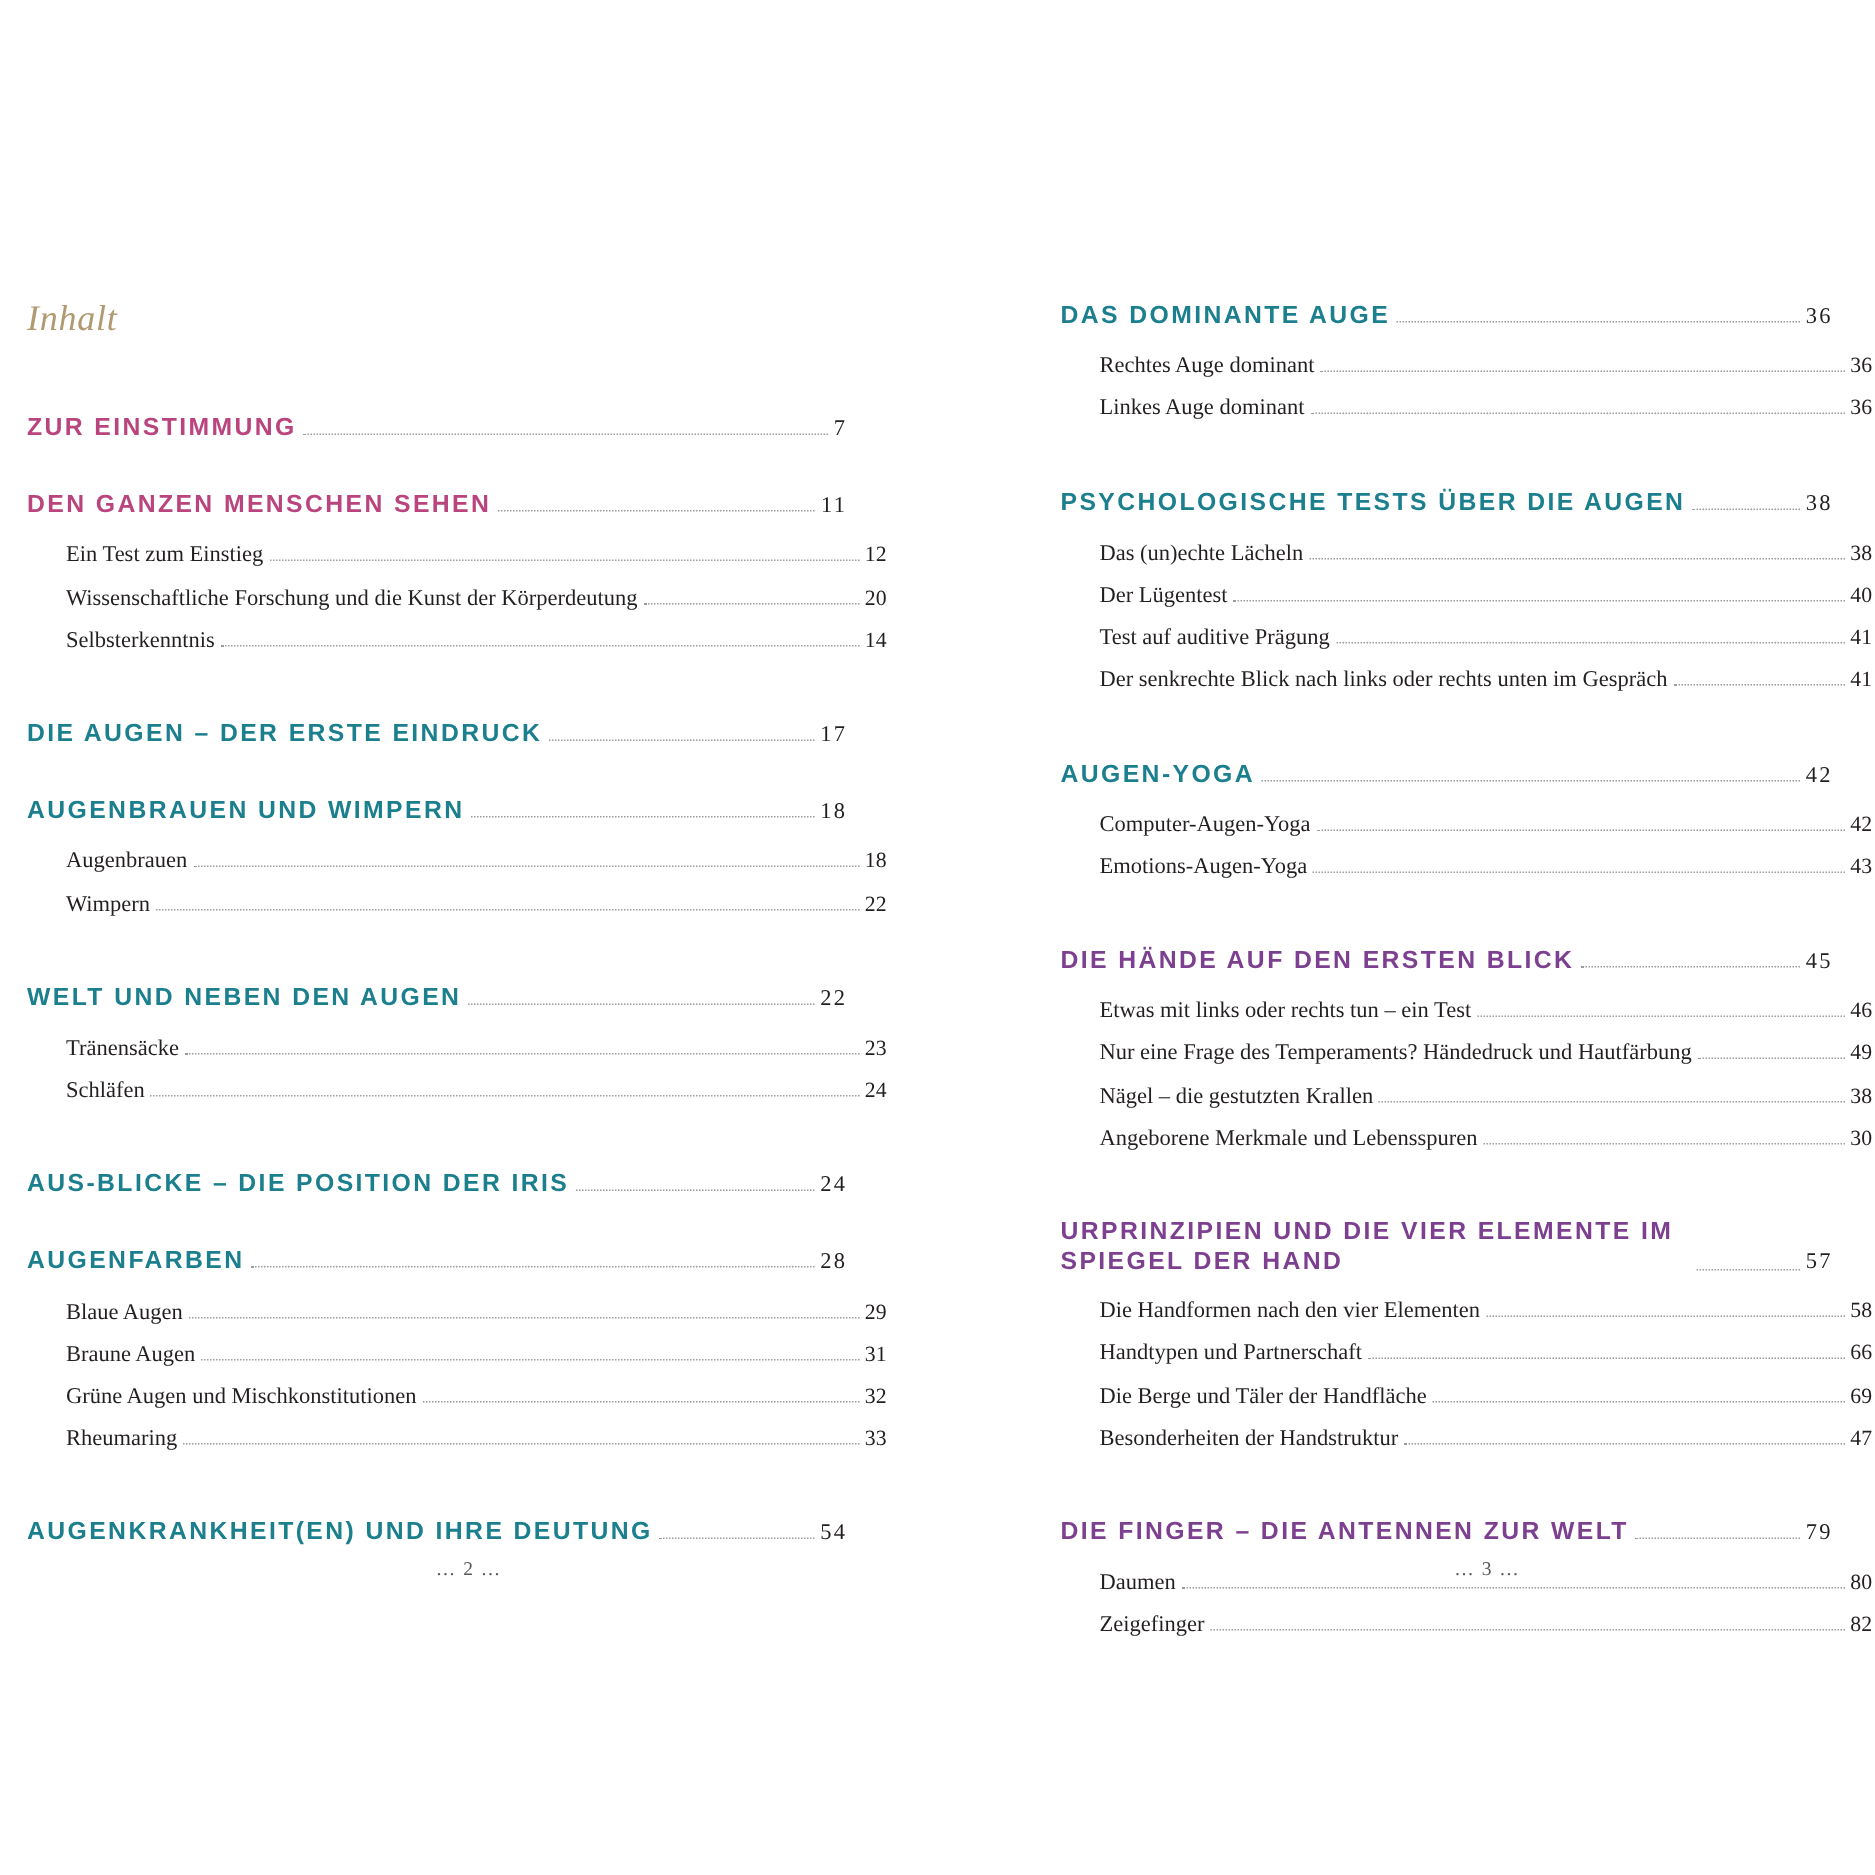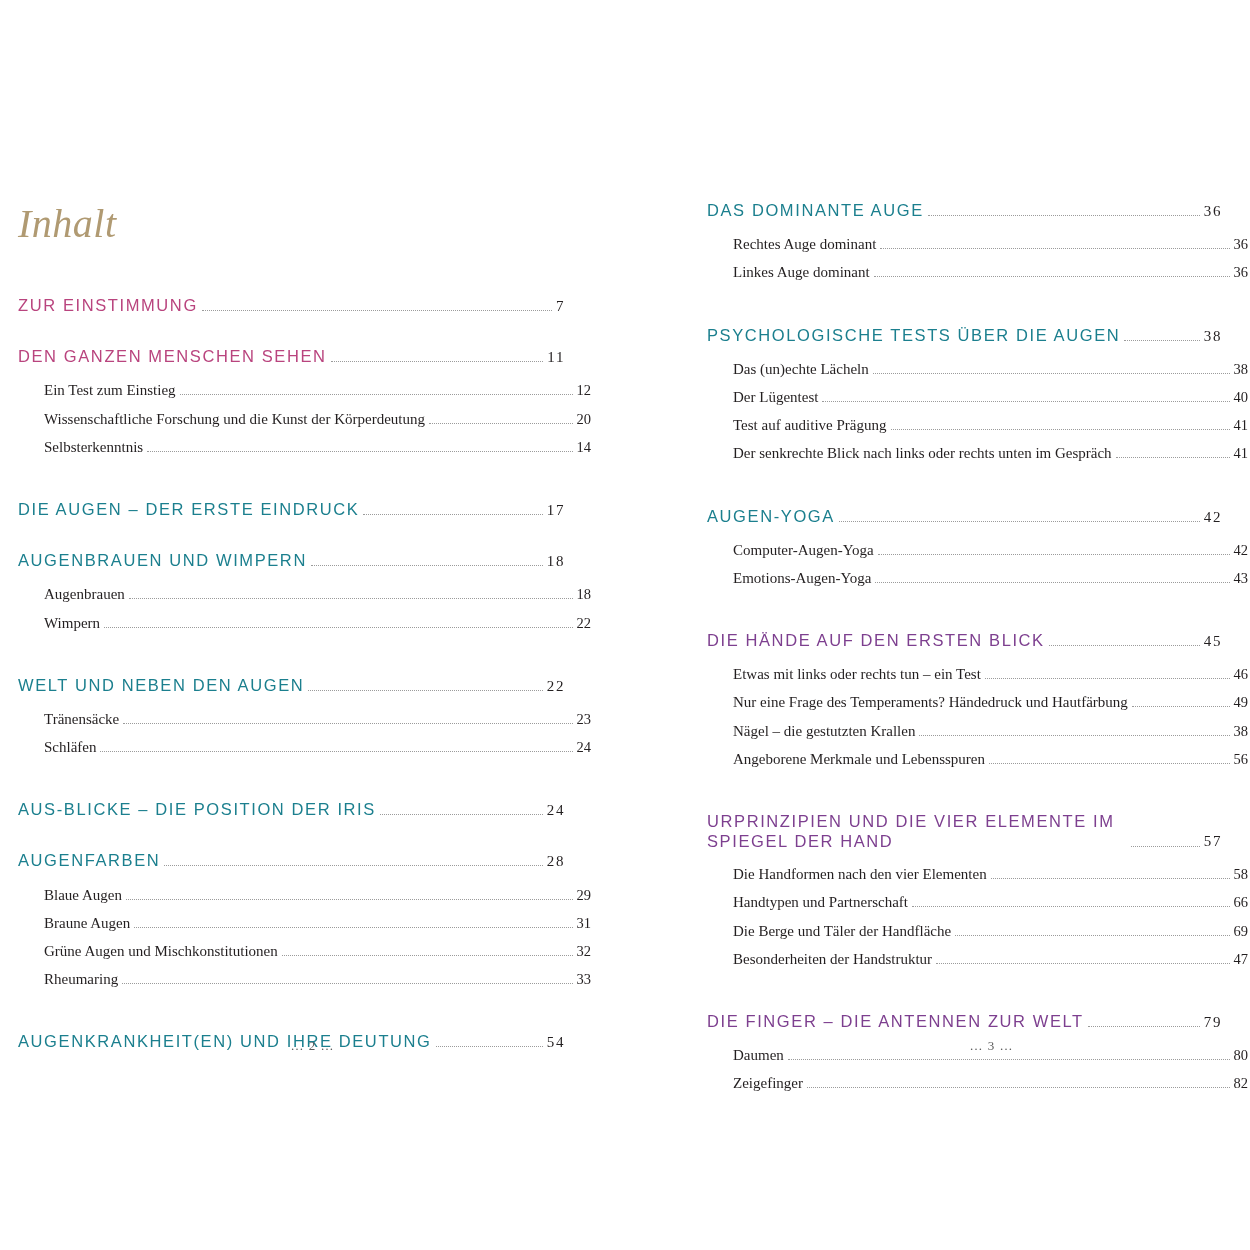--- a/index.html
+++ b/index.html
@@ -31,21 +31,21 @@
     width: 625px;
     padding: 200px 60px 0 18px;
   }
   .page-right {
     width: 625px;
     padding: 200px 28px 0 82px;
   }
   .inhalt-title {
     font-family: "Liberation Serif", serif;
     font-style: italic;
-    font-size: 40px;
+    font-size: 24px;
     color: #b09a72;
     letter-spacing: 0.5px;
     margin: 0 0 48px 0;
     font-weight: normal;
   }
   .toc {
     width: 100%;
   }
   .entry {
     display: flex;
@@ -71,21 +71,21 @@
     color: #231f20;
   }
 
   
   .lvl1 {
     font-family: "Liberation Sans", sans-serif;
     font-size: 16.5px;
     letter-spacing: 1.6px;
     margin-top: 30px;
   }
-  .lvl1 .label { font-weight: normal; }
+  .lvl1 .label { font-weight: bold; }
   .lvl1.first { margin-top: 0; }
   .lvl1 .page-no { font-size: 15px; }
 
   
   .lvl2 {
     font-family: "Liberation Serif", serif;
     font-size: 15px;
     margin-top: 9px;
     padding-left: 26px;
   }
@@ -301,21 +301,21 @@
           <span class="page-no">49</span>
         </div>
         <div class="entry lvl2 ">
           <span class="label">Nägel – die gestutzten Krallen</span>
           <span class="dots"></span>
           <span class="page-no">38</span>
         </div>
         <div class="entry lvl2 ">
           <span class="label">Angeborene Merkmale und Lebensspuren</span>
           <span class="dots"></span>
-          <span class="page-no">56</span>
+          <span class="page-no">30</span>
         </div>
         <div class="gap-md"></div>
         <div class="entry lvl1 c-purple two-line">
           <span class="label">URPRINZIPIEN UND DIE VIER ELEMENTE IM SPIEGEL DER HAND</span>
           <span class="dots"></span>
           <span class="page-no">57</span>
         </div>
         <div class="entry lvl2 first-sub">
           <span class="label">Die Handformen nach den vier Elementen</span>
           <span class="dots"></span>

